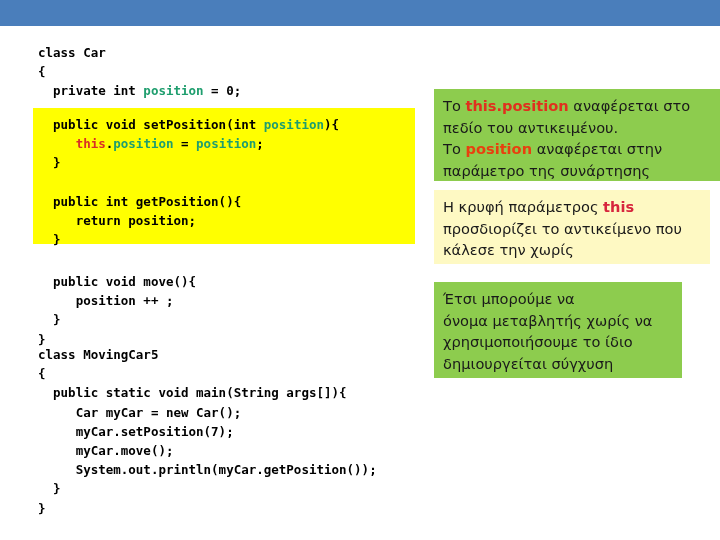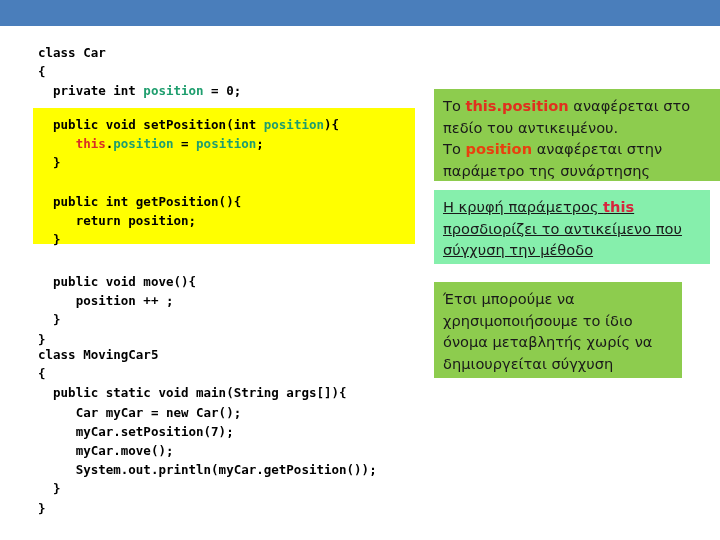--- a/index.html
+++ b/index.html
@@ -92,22 +92,21 @@
     top: 89px;
     width: 286px;
     height: 92px;
     background: #8dcc4e;
   }
   #note-2 {
     left: 434px;
     top: 190px;
     width: 276px;
     height: 74px;
-    background: #86efac;
-    text-decoration: underline;
+    background: #fef9c3;
   }
   #note-3 {
     left: 434px;
     top: 276px;
     width: 248px;
     height: 96px;
     background: #8dcc4e;
     margin-top: 6px;
   }
   .note-line {
@@ -166,23 +165,23 @@
   <div class="note" id="note-1">
     <span class="note-line"><span>Το </span><span class="hl-red">this.position</span><span> αναφέρεται στο</span></span>
     <span class="note-line">πεδίο του αντικειμένου.</span>
     <span class="note-line"><span>Το </span><span class="hl-red2">position</span><span> αναφέρεται στην</span></span>
     <span class="note-line">παράμετρο της συνάρτησης</span>
   </div>
 
   <div class="note" id="note-2">
     <span class="note-line"><span>Η κρυφή παράμετρος </span><span class="hl-crimson">this</span></span>
     <span class="note-line">προσδιορίζει το αντικείμενο που</span>
-    <span class="note-line">σύγχυση την μέθοδο</span>
+    <span class="note-line">κάλεσε την χωρίς</span>
   </div>
 
   <div class="note" id="note-3">
     <span class="note-line">Έτσι μπορούμε να</span>
+    <span class="note-line">όνομα μεταβλητής χωρίς να</span>
     <span class="note-line">χρησιμοποιήσουμε το ίδιο</span>
-    <span class="note-line">όνομα μεταβλητής χωρίς να</span>
     <span class="note-line">δημιουργείται σύγχυση</span>
   </div>
 
 </div>
 
 </body></html>

